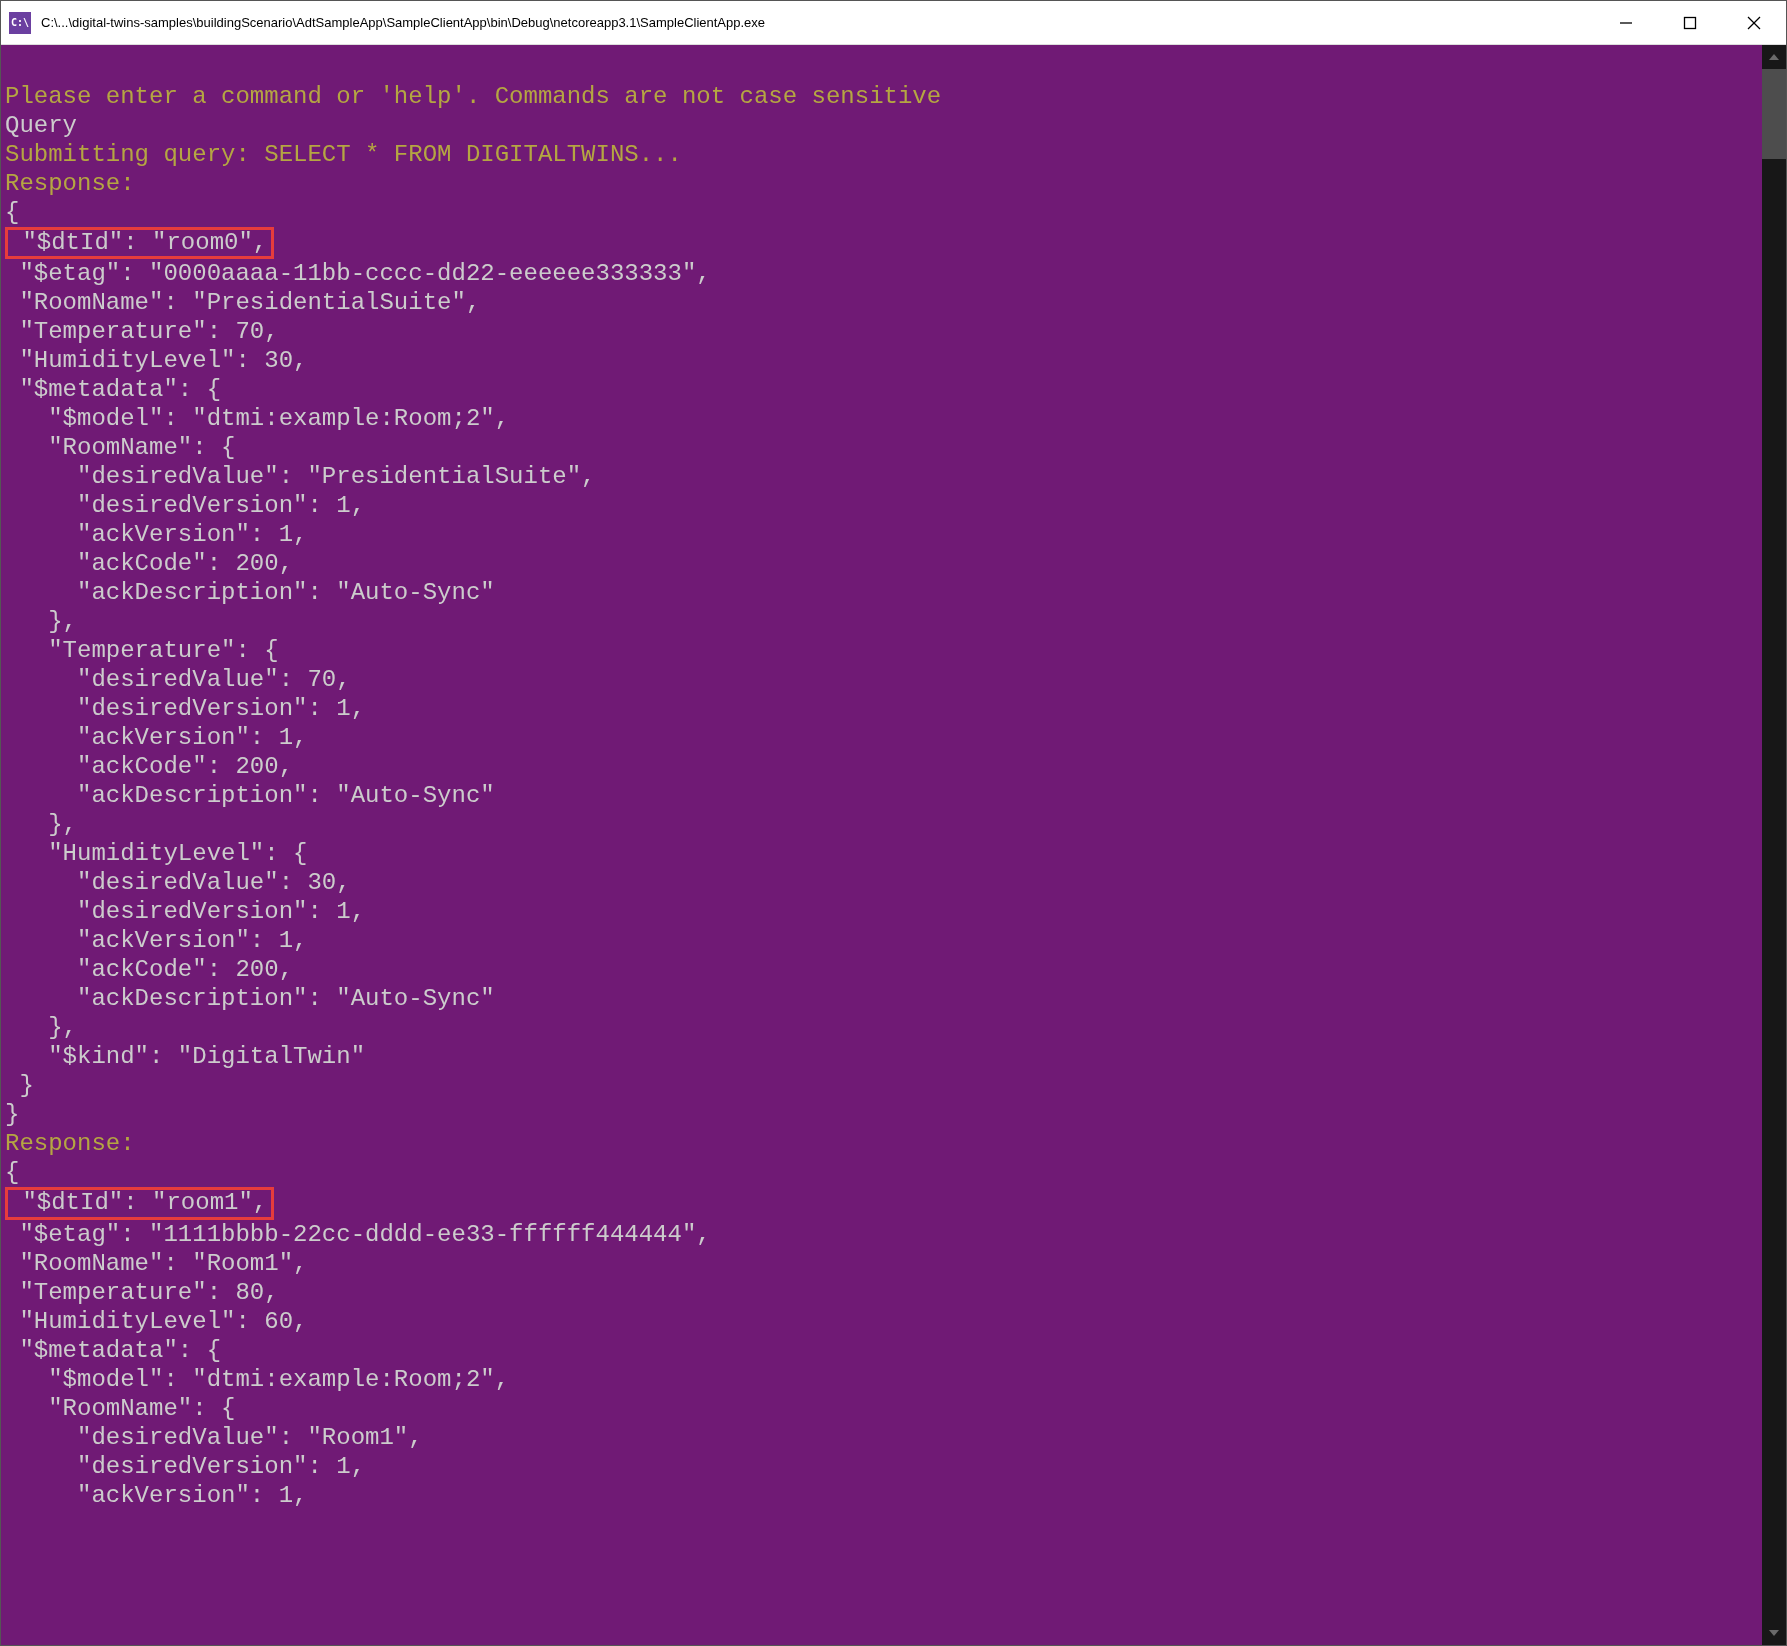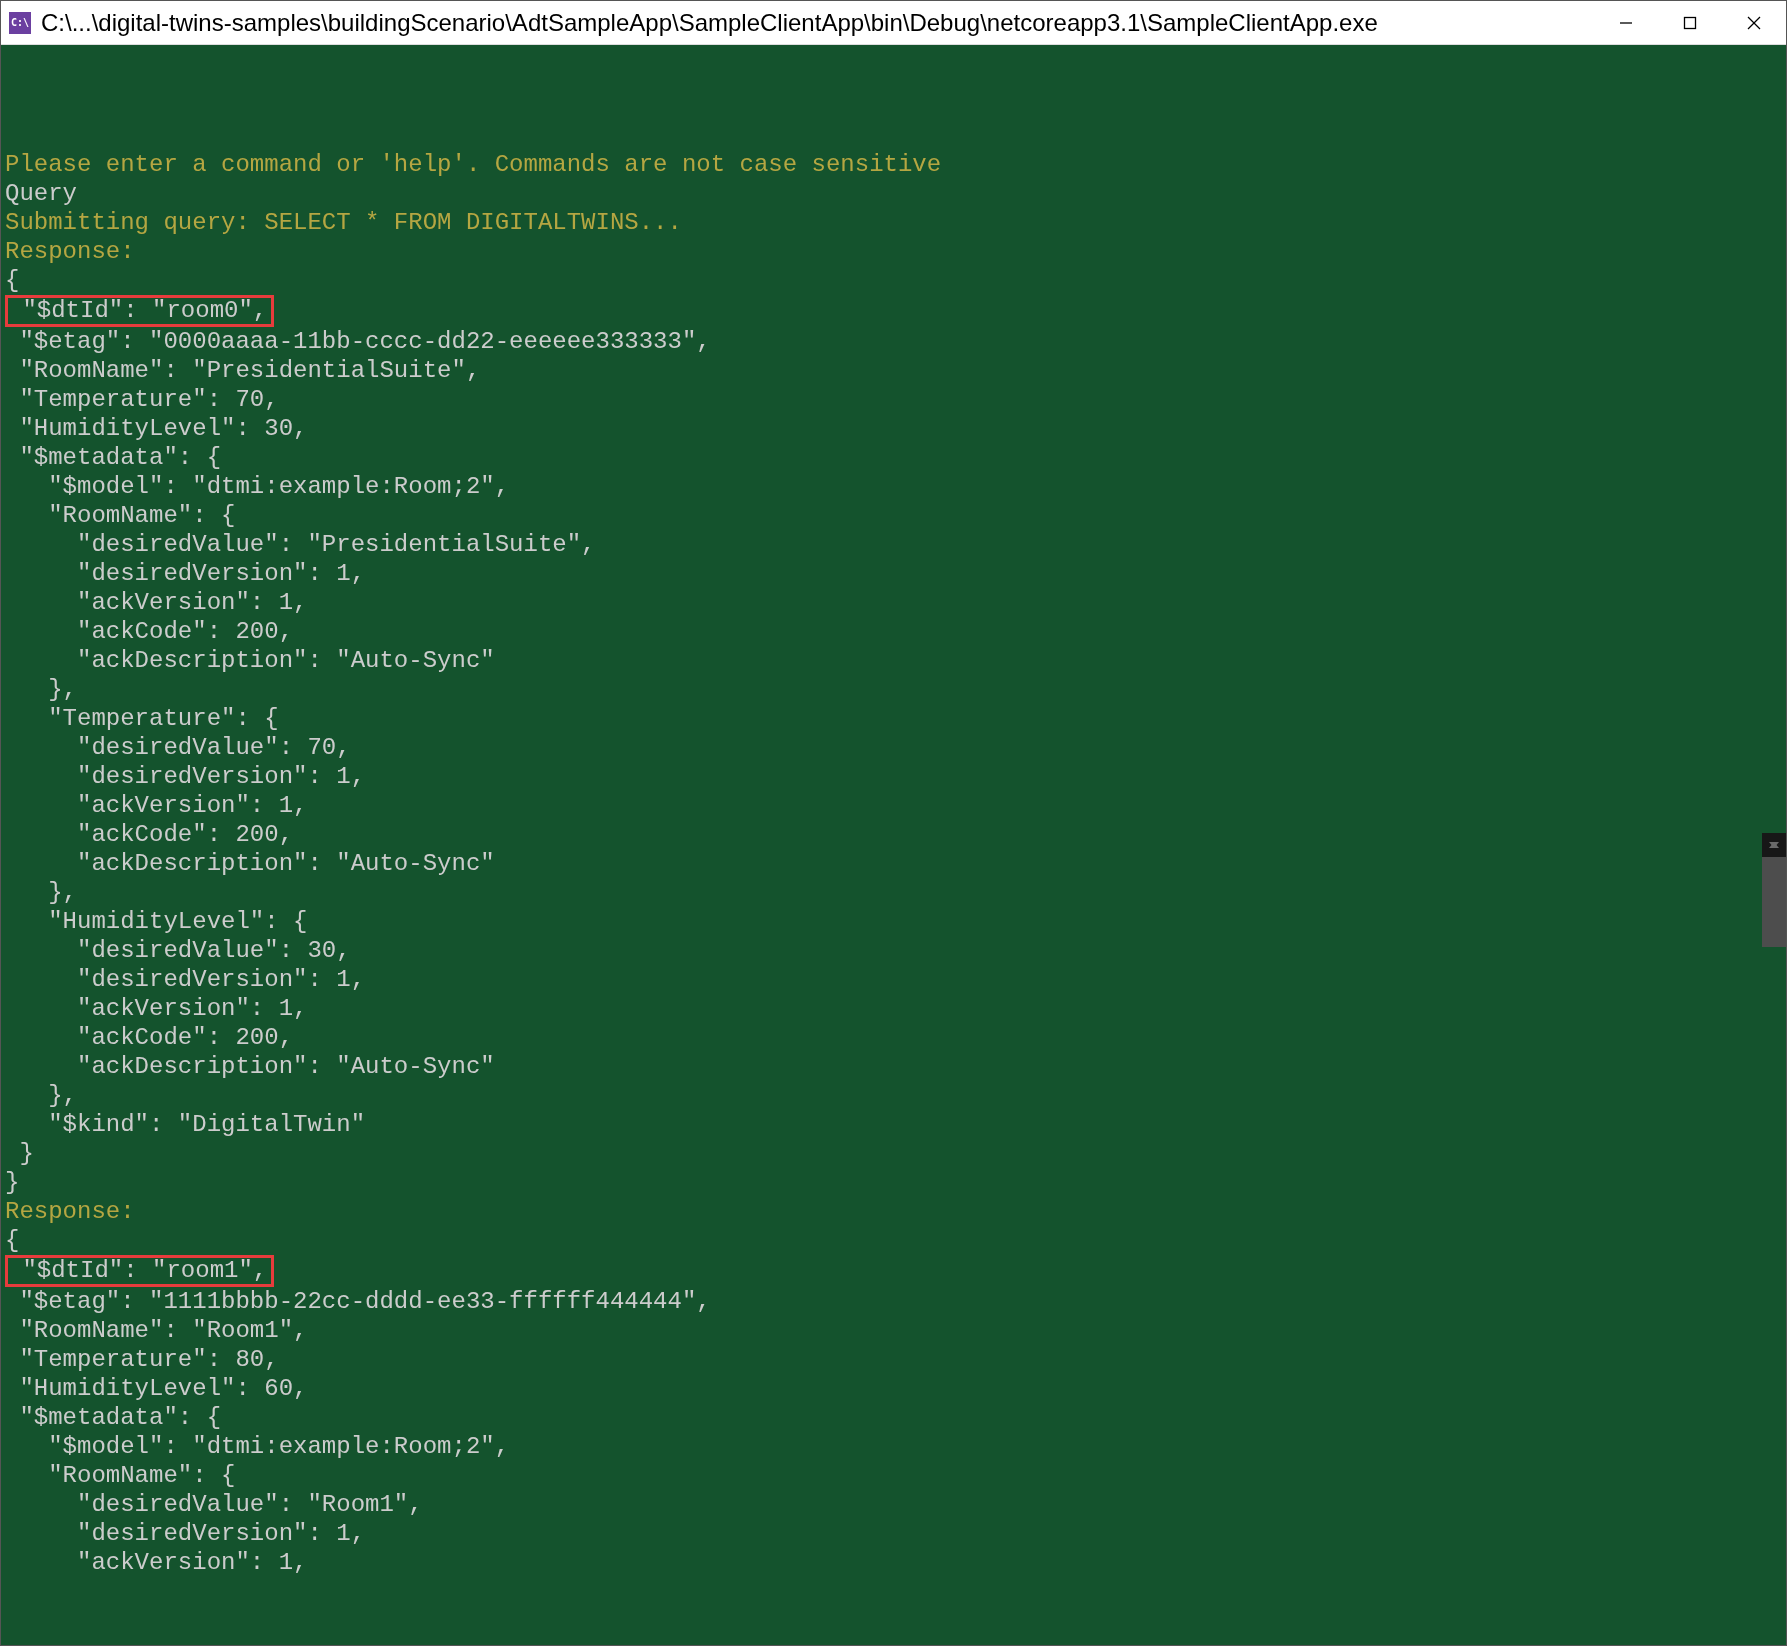--- a/index.html
+++ b/index.html
@@ -33,45 +33,44 @@
       align-items: center;
       justify-content: center;
       color: #fff;
       font-size: 10px;
       font-weight: bold;
       margin-right: 10px;
       font-family: monospace;
     }
     .titlebar-text {
       flex: 1;
-      font-size: 24px;
+      font-size: 13px;
       color: #000;
       white-space: nowrap;
       overflow: hidden;
     }
     .titlebar-controls {
       display: flex;
       height: 100%;
     }
     .titlebar-btn {
       width: 64px;
       display: flex;
       align-items: center;
       justify-content: center;
       font-size: 16px;
       color: #000;
       font-family: 'Segoe UI Symbol', sans-serif;
     }
     .titlebar-btn svg { stroke: #000; }
     .console-area {
       flex: 1;
-      background: #14532d;
+      background: #701a75;
       position: relative;
       display: flex;
-      align-items: center;
     }
     .console-content {
       flex: 1;
       padding: 8px 0 0 4px;
       font-family: Consolas, 'Courier New', monospace;
       font-size: 24px;
       line-height: 29px;
       white-space: pre;
       color: #cccccc;
       overflow: hidden;

